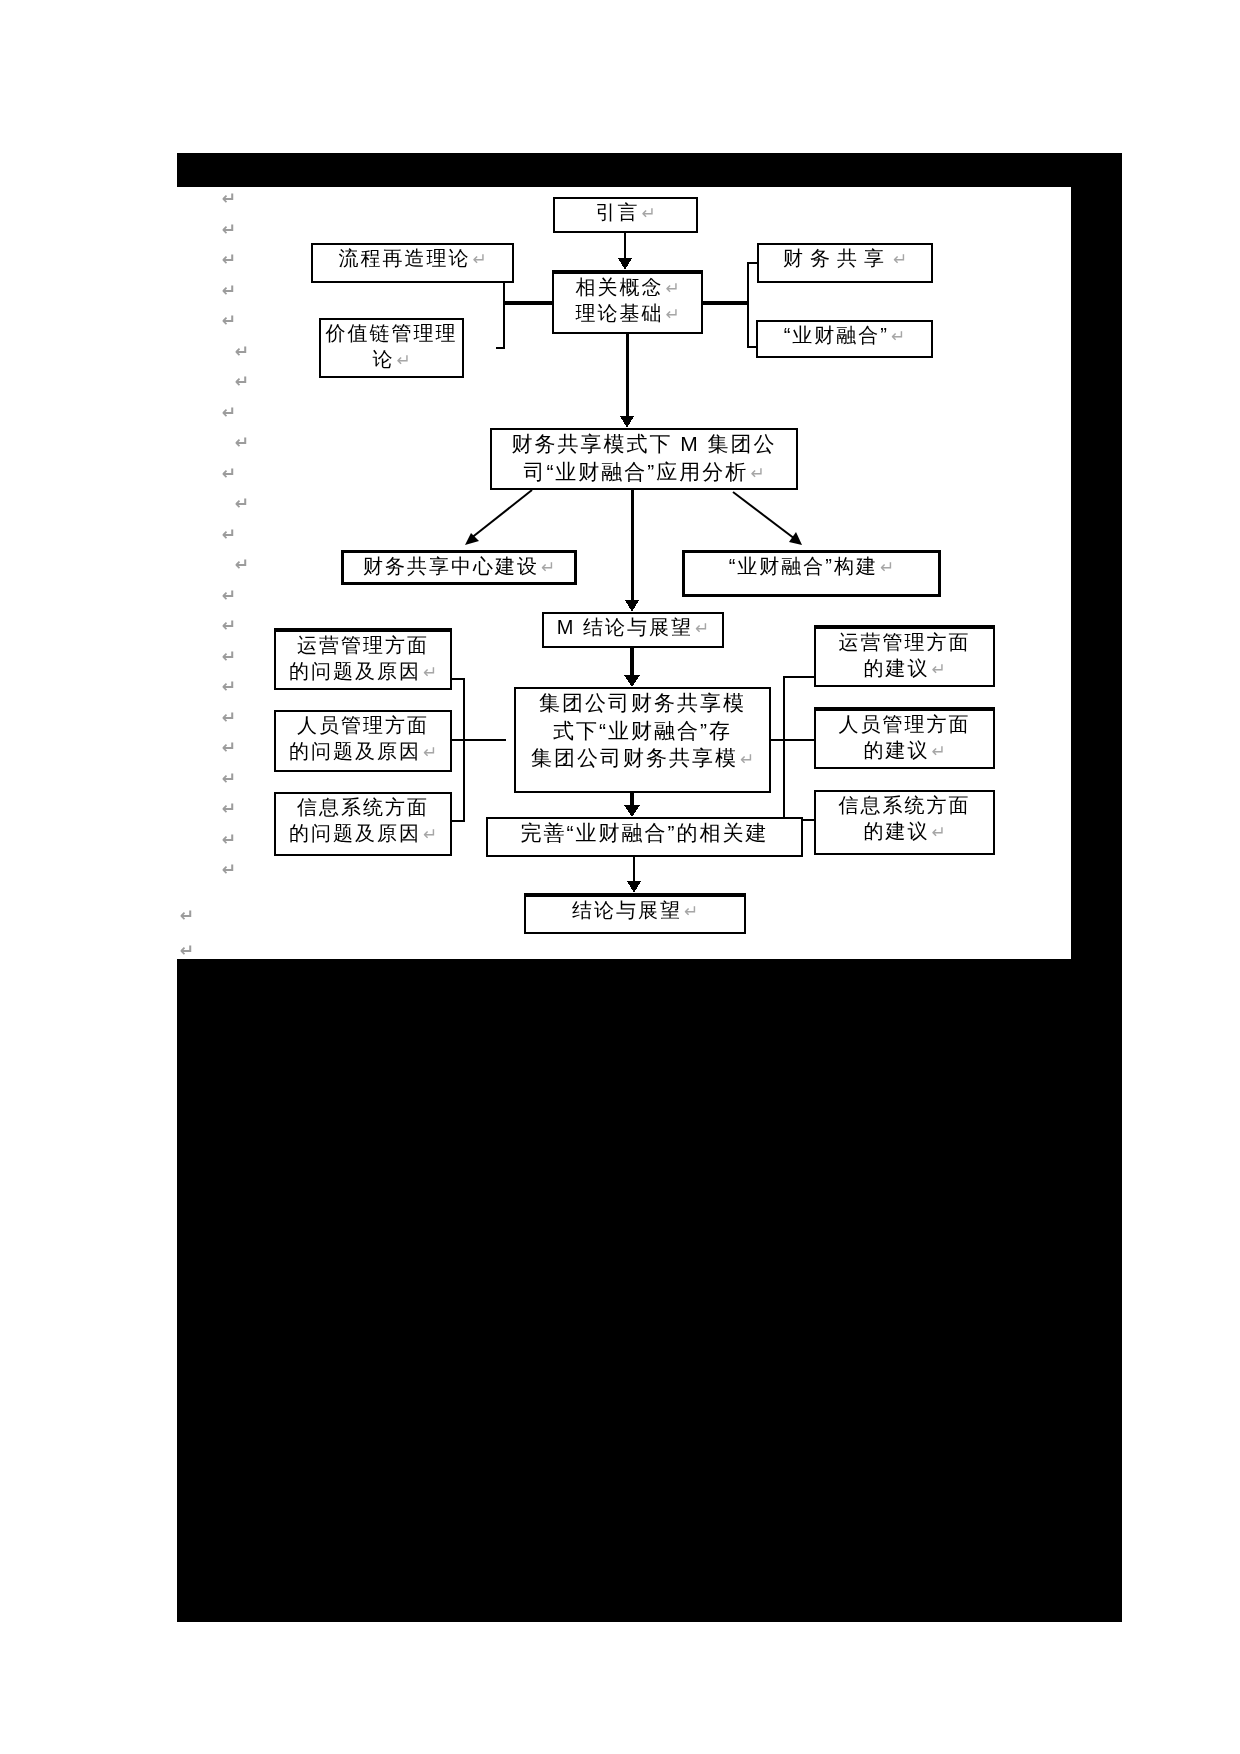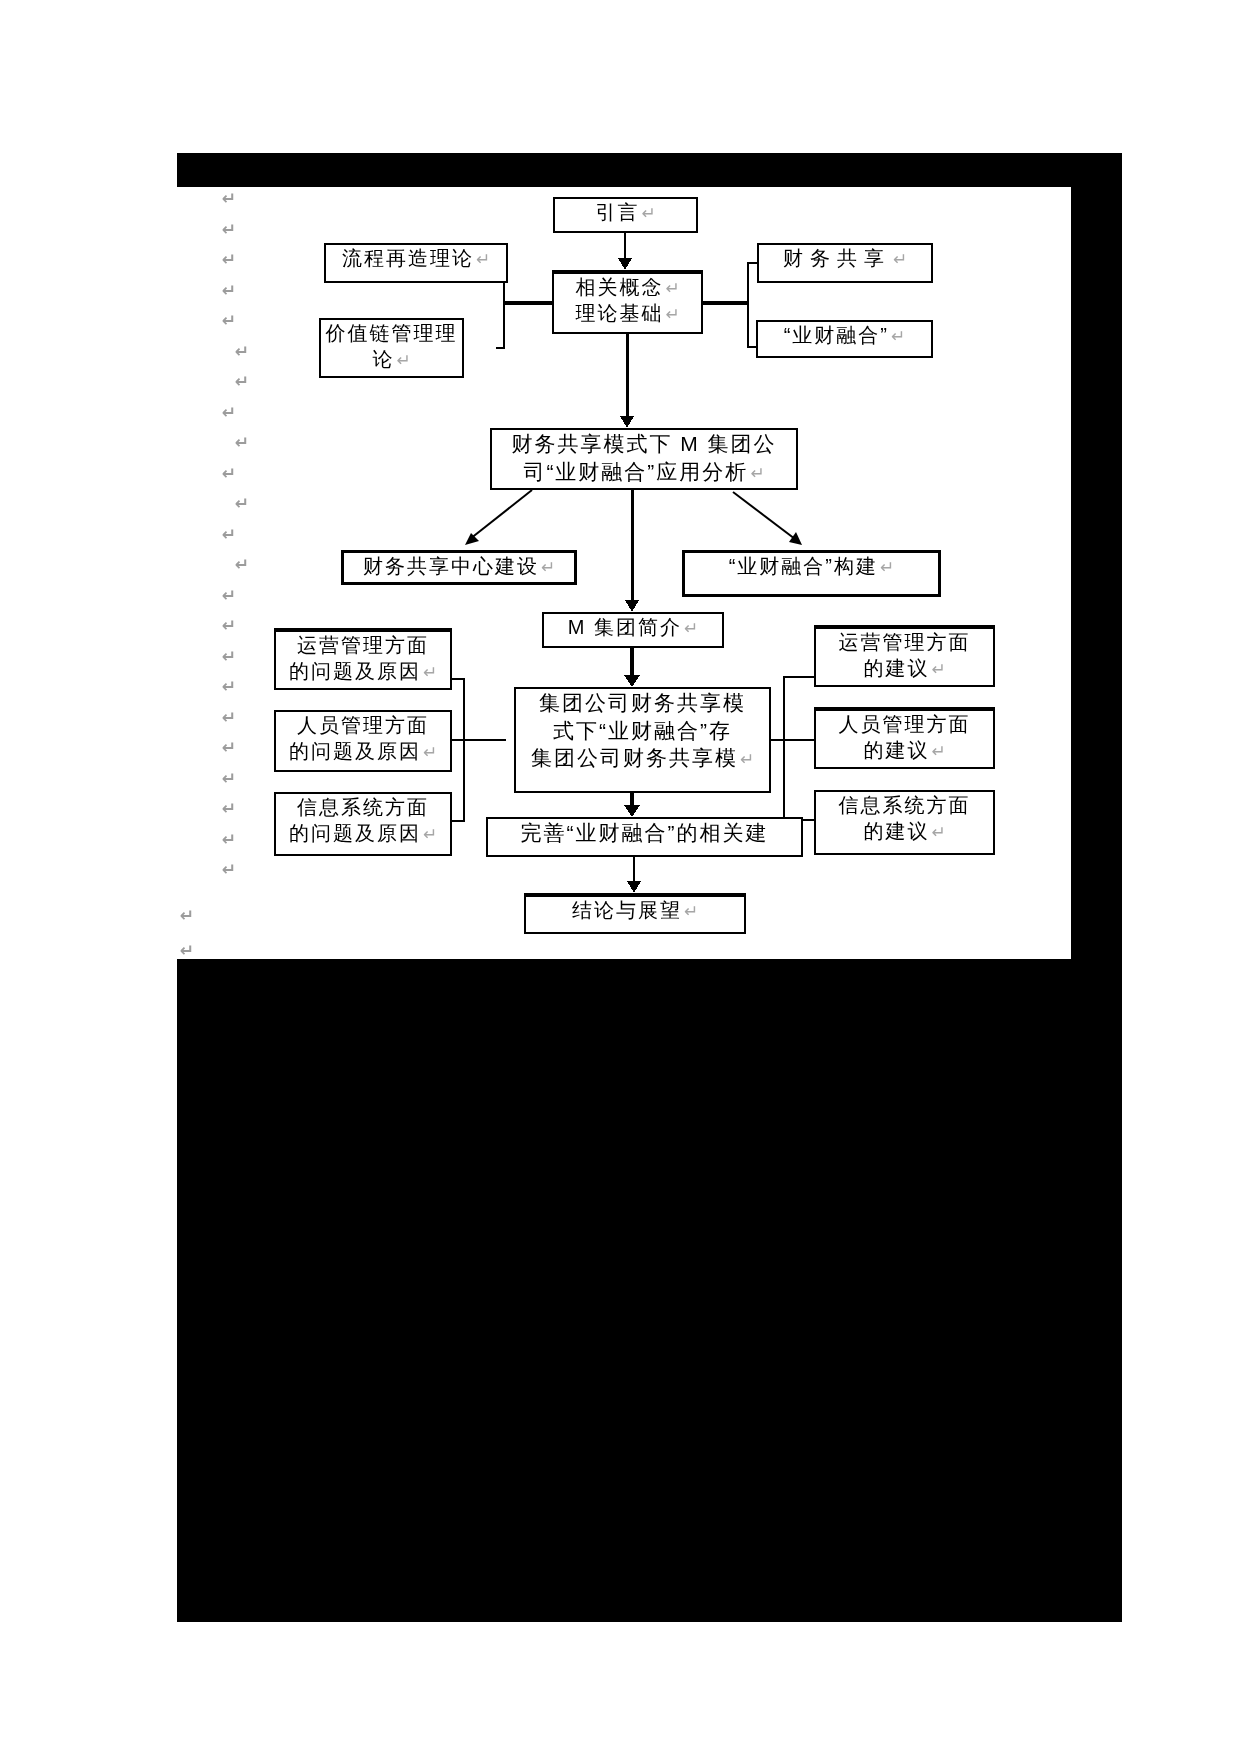--- a/index.html
+++ b/index.html
@@ -86,21 +86,21 @@
         <g>
           <line x1="457" y1="670" x2="457" y2="695" stroke="#000" stroke-width="2"></line>
           <polygon points="450,694 464,694 457,706" fill="#000"></polygon>
         </g>
       </svg>
 
       <div class="box" style="left:376px;top:10px;width:145px;height:36px">
         <div><span>引言</span><span class="pc">↵</span></div>
       </div>
 
-      <div class="box" style="left:147px;top:56px;width:184px;height:40px">
+      <div class="box" style="left:134px;top:56px;width:203px;height:40px">
         <div><span>流程再造理论</span><span class="pc">↵</span></div>
       </div>
 
       <div class="box" style="left:142px;top:131px;width:145px;height:60px">
         <div><span>价值链管理理</span></div>
         <div><span>论</span><span class="pc">↵</span></div>
       </div>
 
       <div class="box tt" style="left:375px;top:83px;width:151px;height:64px">
         <div><span>相关概念</span><span class="pc">↵</span></div>
@@ -122,21 +122,21 @@
 
       <div class="box b3" style="left:164px;top:363px;width:236px;height:35px">
         <div><span>财务共享中心建设</span><span class="pc">↵</span></div>
       </div>
 
       <div class="box b3" style="left:505px;top:363px;width:259px;height:47px">
         <div><span>“业财融合”构建</span><span class="pc">↵</span></div>
       </div>
 
       <div class="box" style="left:365px;top:425px;width:182px;height:36px">
-        <div><span>M 集团简介</span><span class="pc">↵</span></div>
+        <div><span>M 结论与展望</span><span class="pc">↵</span></div>
       </div>
 
       <div class="box tt" style="left:97px;top:441px;width:178px;height:62px">
         <div><span>运营管理方面</span></div>
         <div><span>的问题及原因</span><span class="pc">↵</span></div>
       </div>
 
       <div class="box" style="left:97px;top:523px;width:178px;height:62px">
         <div><span>人员管理方面</span></div>
         <div><span>的问题及原因</span><span class="pc">↵</span></div>

